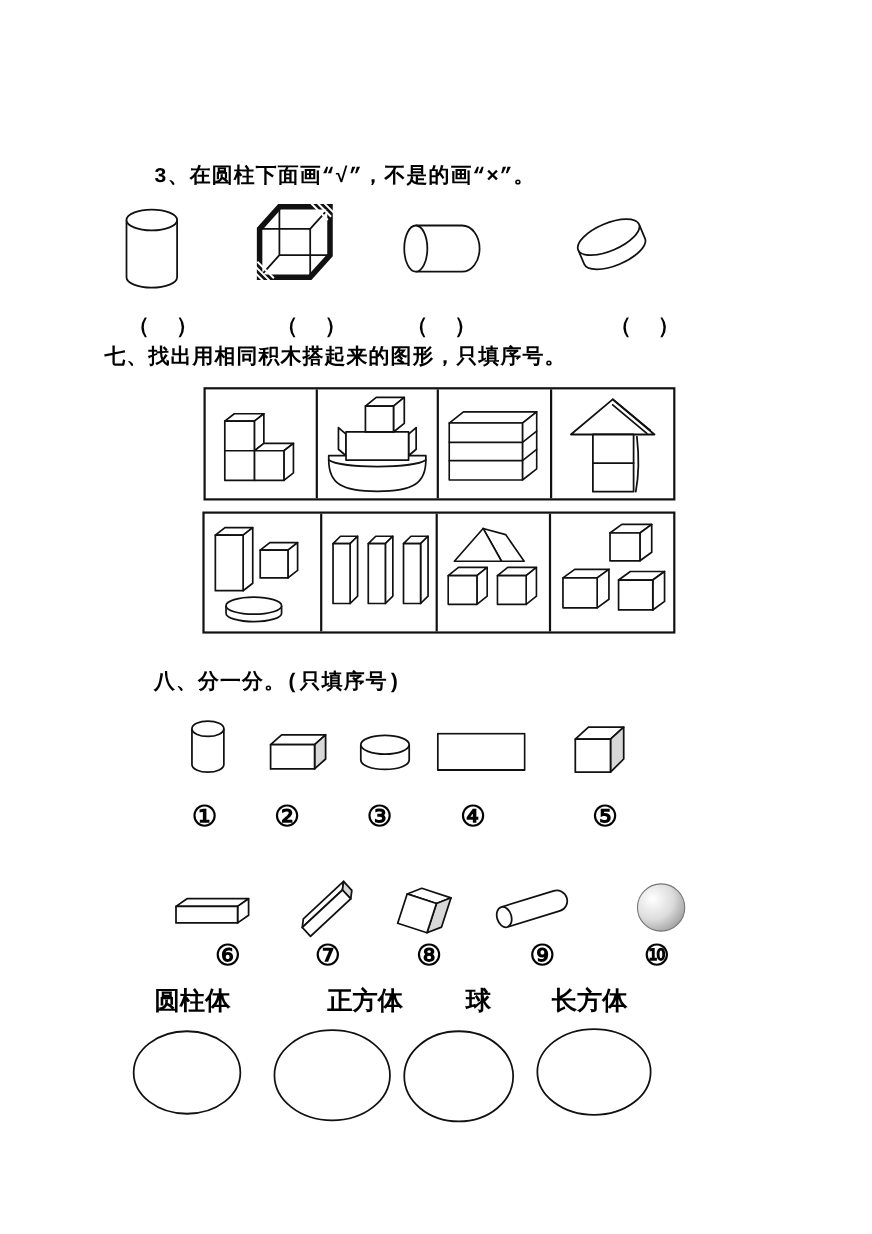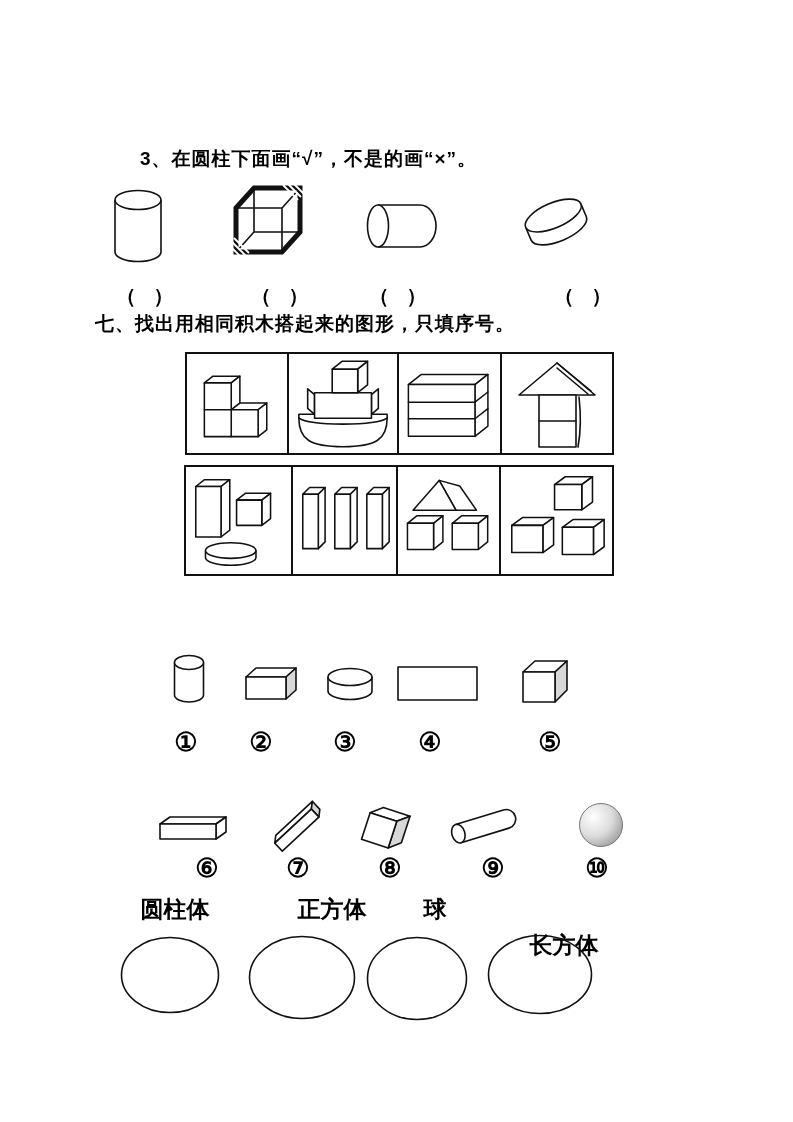--- a/index.html
+++ b/index.html
@@ -1,19 +1,19 @@
 <!DOCTYPE html>
 <html><head>
 <meta charset="utf-8">
 <style>
   html,body{margin:0;padding:0;background:#e8e8e8;}
   .page{
     position:relative; width:793px; height:1122px; margin:0 auto;
     background:#ffffff; overflow:hidden;
-    font-family:Liberation Sans, sans-serif;
+    font-family:Liberation Mono, monospace;
     color:#000;
   }
   .abs{position:absolute;}
   .heading{font-size:19px; font-weight:bold; letter-spacing:1px; white-space:nowrap;}
   .paren{font-size:20px; font-weight:bold; letter-spacing:6px; white-space:nowrap;}
   .circled{font-size:26px; font-weight:bold; transform:translateX(-50%); white-space:nowrap;}
   .catlabel{font-size:23px; font-weight:bold; transform:translateX(-50%); white-space:nowrap;}
   .gridrow{display:flex; border:2px solid #111;}
   .gridcell{border-right:2px solid #111; display:flex; align-items:center; justify-content:center; box-sizing:border-box;}
   .gridcell:last-child{border-right:none;}
@@ -164,20 +164,21 @@
         </g>
         <g>
           <polygon class="fw" points="60,58 92,58 103,50 71,50"></polygon>
           <polygon class="fw" points="92,58 103,50 103,78 92,86"></polygon>
           <rect class="fw" x="60" y="58" width="32" height="28"></rect>
         </g>
       </svg>
     </div>
   </div>
 
+  <div class="abs heading" style="left:140px; top:606px;">八、分一分。(只填序号)</div>
 
   <svg class="abs" style="left:173px; top:654px;" width="32" height="49" viewBox="0 0 32 49">
     <path class="fw" d="M1.5,8.5 V41 A14.5,7 0 0 0 30.5,41 V8.5" stroke-width="1.4"></path>
     <ellipse class="fw" cx="16" cy="8.5" rx="14.5" ry="7" stroke-width="1.4"></ellipse>
   </svg>
 
   <svg class="abs" style="left:244px; top:665px;" width="54" height="38" viewBox="0 0 54 38">
     <polygon class="fw" points="2,12 42,12 52,3 12,3" stroke-width="1.4"></polygon>
     <polygon class="fg" points="42,12 52,3 52,25 42,34" stroke-width="1.4"></polygon>
     <rect class="fw" x="2" y="12" width="40" height="22" stroke-width="1.4"></rect>
@@ -246,21 +247,21 @@
 
   <div class="abs circled" style="left:207px; top:853px;">⑥</div>
   <div class="abs circled" style="left:298px; top:853px;">⑦</div>
   <div class="abs circled" style="left:390px; top:853px;">⑧</div>
   <div class="abs circled" style="left:493px; top:853px;">⑨</div>
   <div class="abs circled" style="left:597px; top:853px;">⑩</div>
 
   <div class="abs catlabel" style="left:175px; top:894px;">圆柱体</div>
   <div class="abs catlabel" style="left:332px; top:894px;">正方体</div>
   <div class="abs catlabel" style="left:435px; top:894px;">球</div>
-  <div class="abs catlabel" style="left:564px; top:894px;margin-top:36px;">长方体</div>
+  <div class="abs catlabel" style="left:536px; top:894px;">长方体</div>
 
   <svg class="abs" style="left:120px; top:936px;" width="100" height="78" viewBox="0 0 100 78">
     <ellipse class="ln" cx="50" cy="39" rx="48.5" ry="37.5" stroke-width="1.4"></ellipse>
   </svg>
   <svg class="abs" style="left:248px; top:935px;" width="108" height="85" viewBox="0 0 108 85">
     <ellipse class="ln" cx="54" cy="42.5" rx="52.5" ry="41" stroke-width="1.4"></ellipse>
   </svg>
   <svg class="abs" style="left:366px; top:936px;" width="102" height="85" viewBox="0 0 102 85">
     <ellipse class="ln" cx="51" cy="42.5" rx="49.5" ry="41" stroke-width="1.4"></ellipse>
   </svg>

